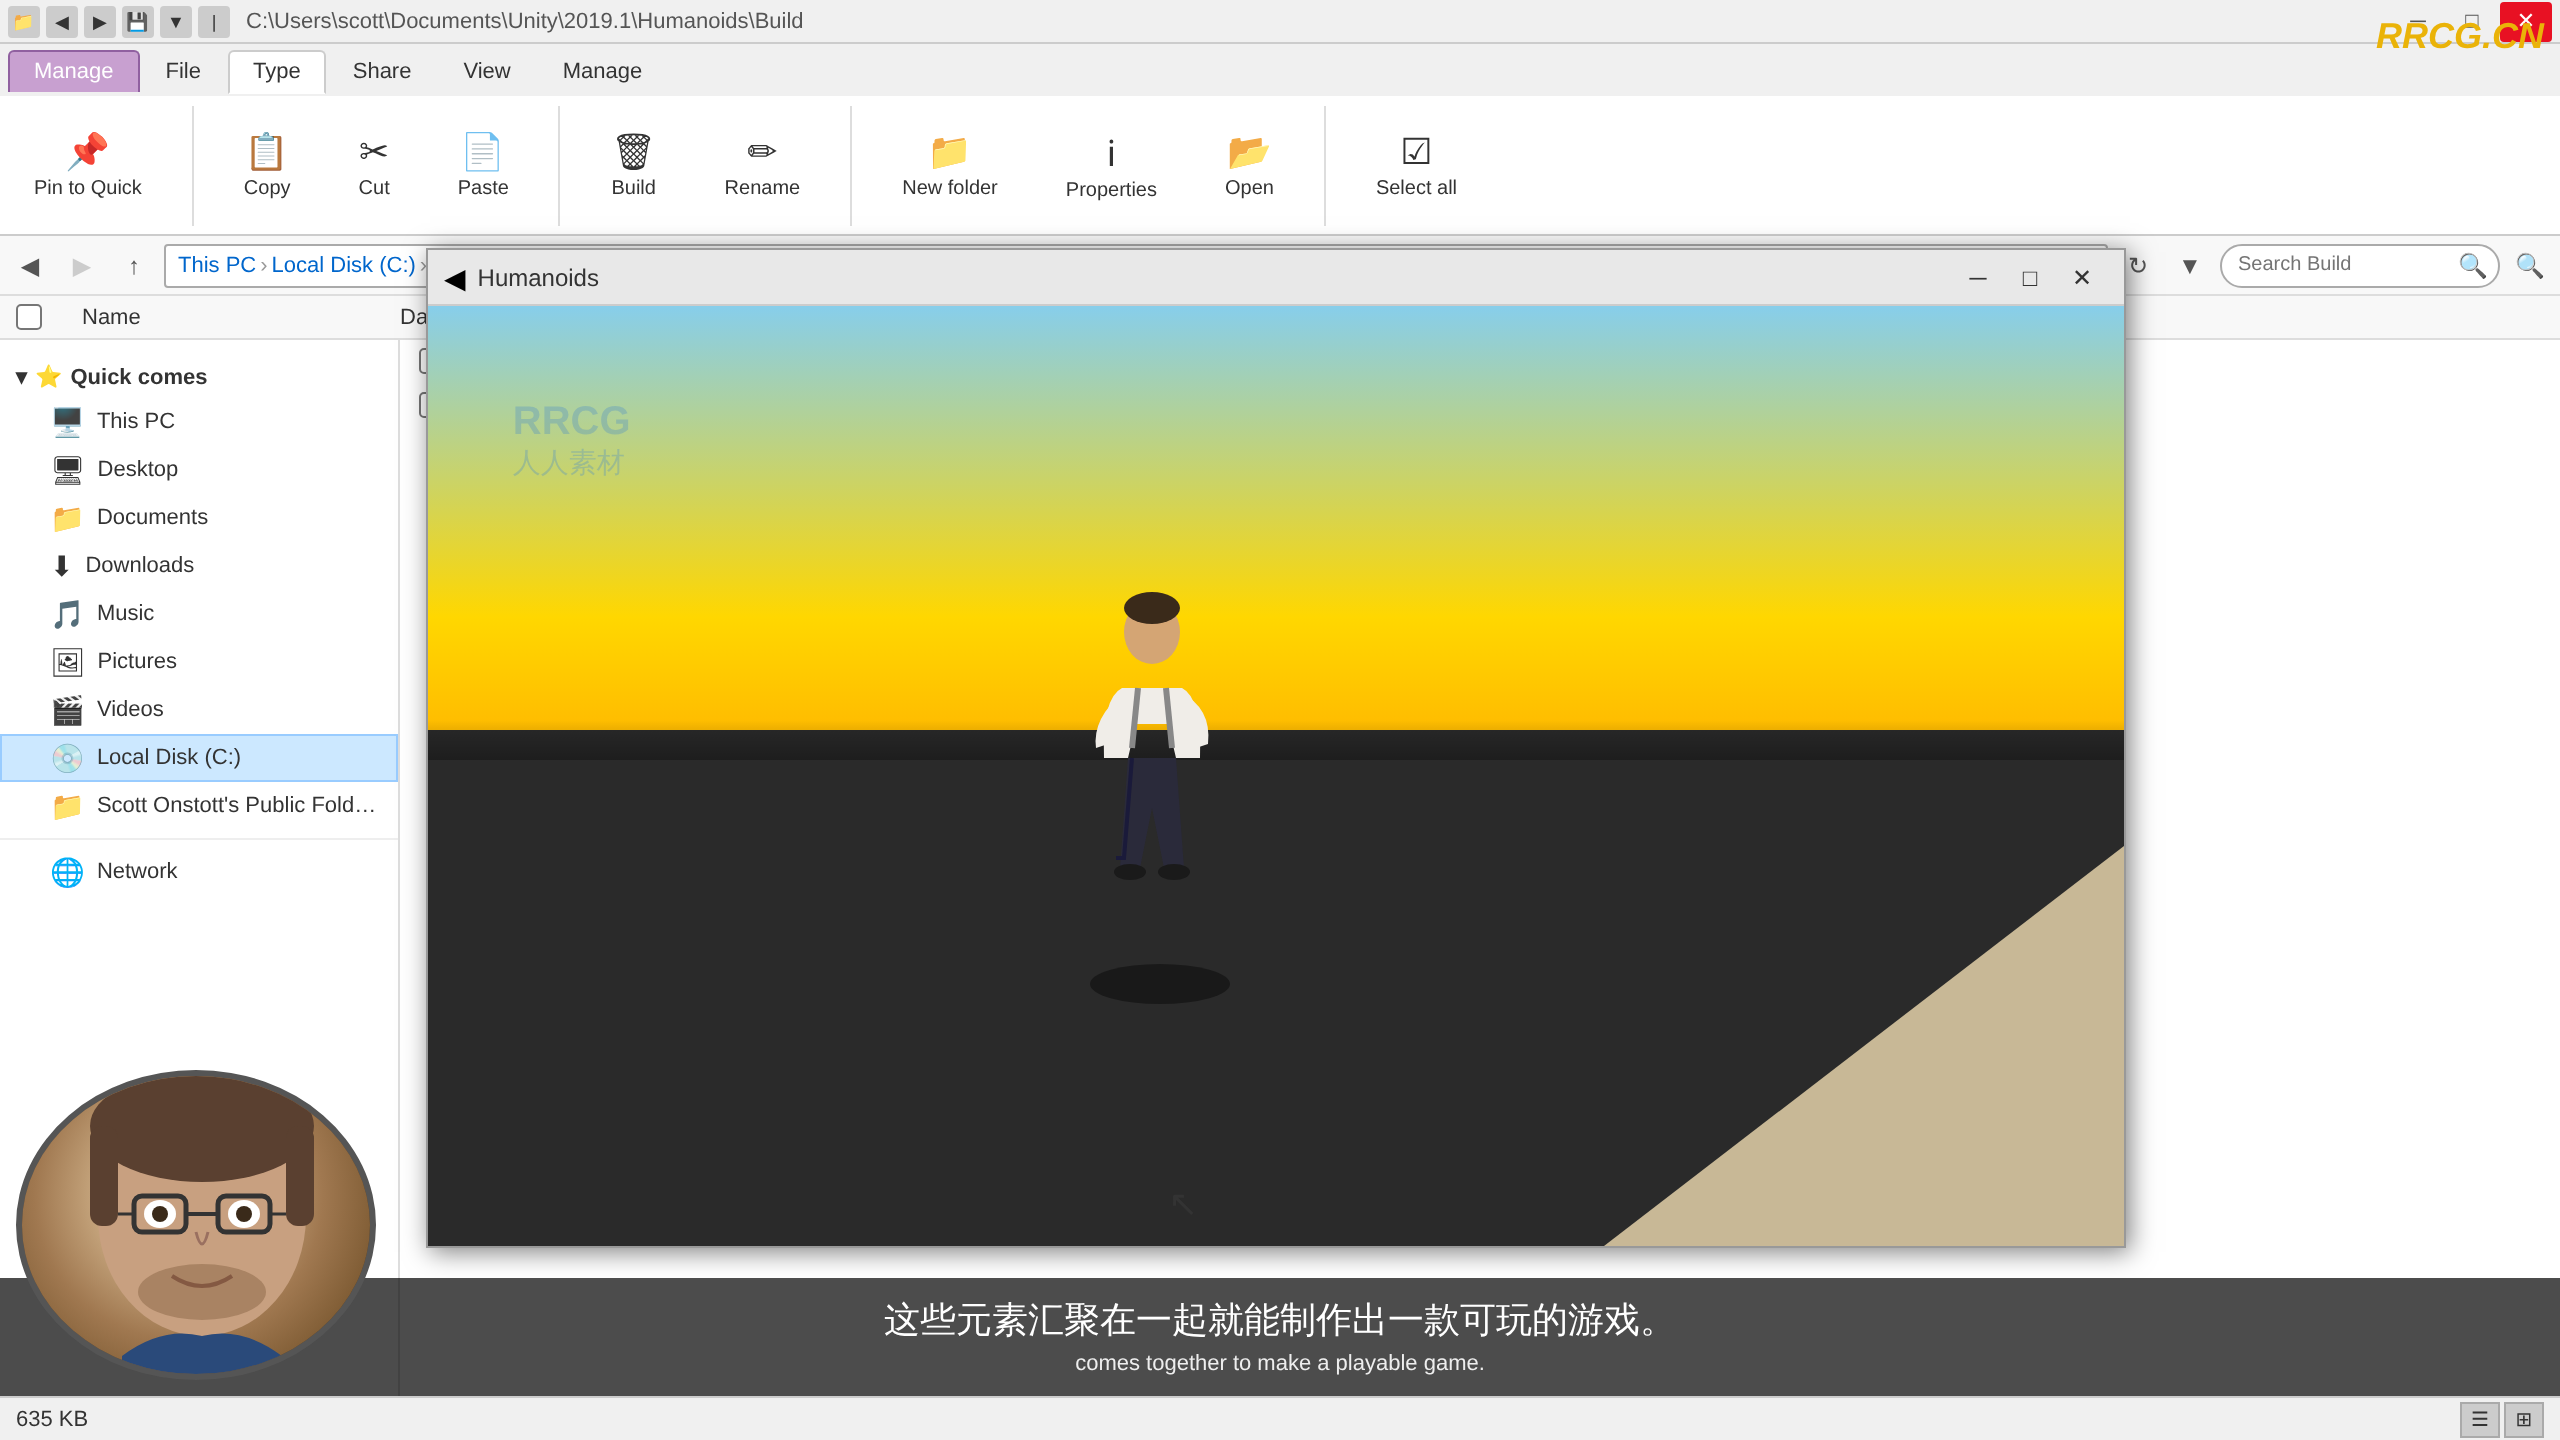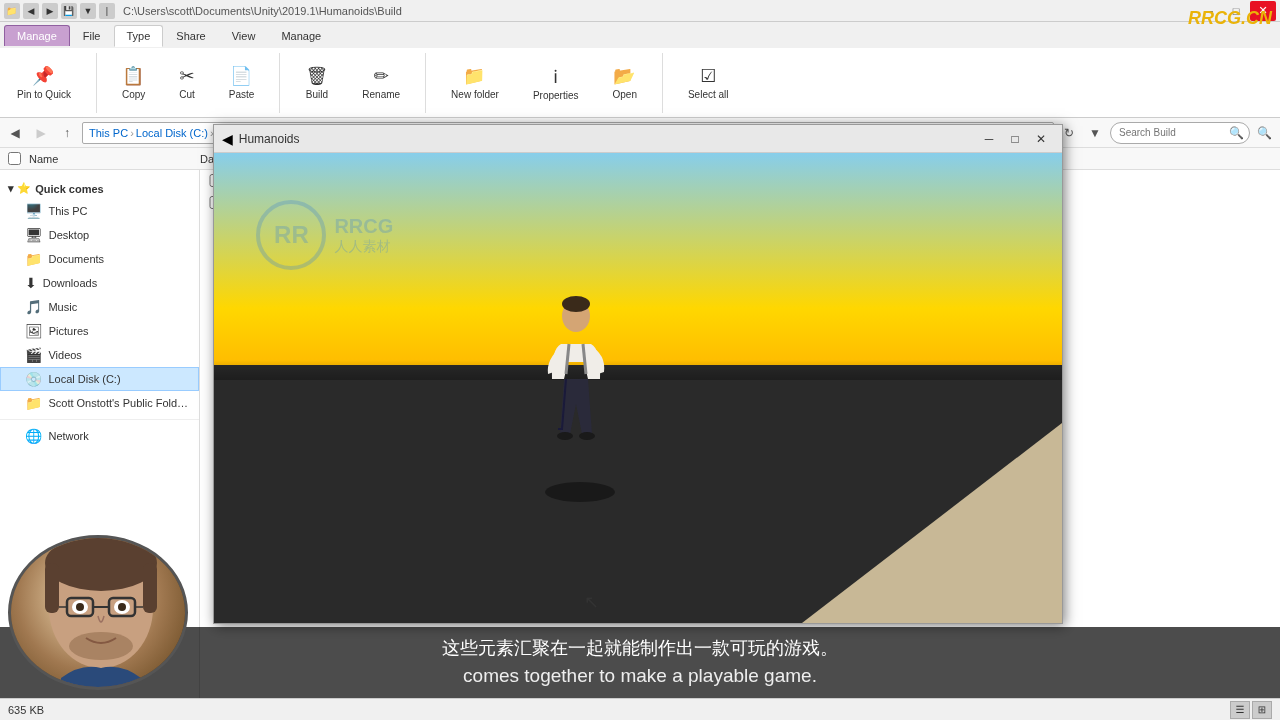--- a/index.html
+++ b/index.html
@@ -321,21 +321,21 @@
       left: 0; right: 0;
       background: rgba(0,0,0,0.7);
       color: #fff;
       text-align: center;
       padding: 8px 20px;
       font-size: 16px;
       line-height: 1.5;
       z-index: 300;
     }
     .subtitle-zh { font-size: 18px; color: #fff; }
-    .subtitle-en { font-size: 19px; color: #eee; }
+    .subtitle-en { font-size: 11px; color: #eee; }
 
     
     .webcam {
       position: absolute;
       bottom: 30px;
       left: 8px;
       width: 180px;
       height: 155px;
       border-radius: 50%;
       overflow: hidden;
@@ -365,21 +365,21 @@
     .headers-row {
       height: 22px;
       background: #f8f8f8;
       border-bottom: 1px solid #ddd;
       display: flex;
       align-items: center;
       font-size: 11px;
       color: #333;
       position: relative;
     }
-    .headers-row .h-check { width: 200px; padding-left: 8px; display: flex; align-items: center; gap: 8px; }
+    .headers-row .h-check { width: 200px; padding-left: 8px; display: flex; align-items: center; gap: 20px; }
     .headers-row .h-date { width: 160px; }
     .headers-row .h-type { width: 120px; }
     .headers-row .h-size { width: 80px; }
   </style>
 </head>
 <body>
 
 <div class="title-bar">
   <div class="title-bar-icons">
     <div class="title-bar-icon">📁</div>
@@ -622,23 +622,20 @@
         <ellipse cx="29" cy="142" rx="8" ry="4" fill="#1a1a1a"></ellipse>
         <ellipse cx="51" cy="142" rx="8" ry="4" fill="#1a1a1a"></ellipse>
 
         <path d="M30 85 L26 135 L22 135" stroke="#1a1a3a" stroke-width="2" fill="none"></path>
       </svg>
     </div>
 
     <div class="char-shadow"></div>
 
     <div class="watermark">
-      <div class="watermark-circle">
-        <span>RR</span>
-      </div>
       <div>
         <div style="font-size:20px;font-weight:bold;color:#4488cc;">RRCG</div>
         <div style="font-size:14px;color:#4488cc;">人人素材</div>
       </div>
     </div>
 
     <div class="cursor-indicator">↖</div>
   </div>
 </div>
 

